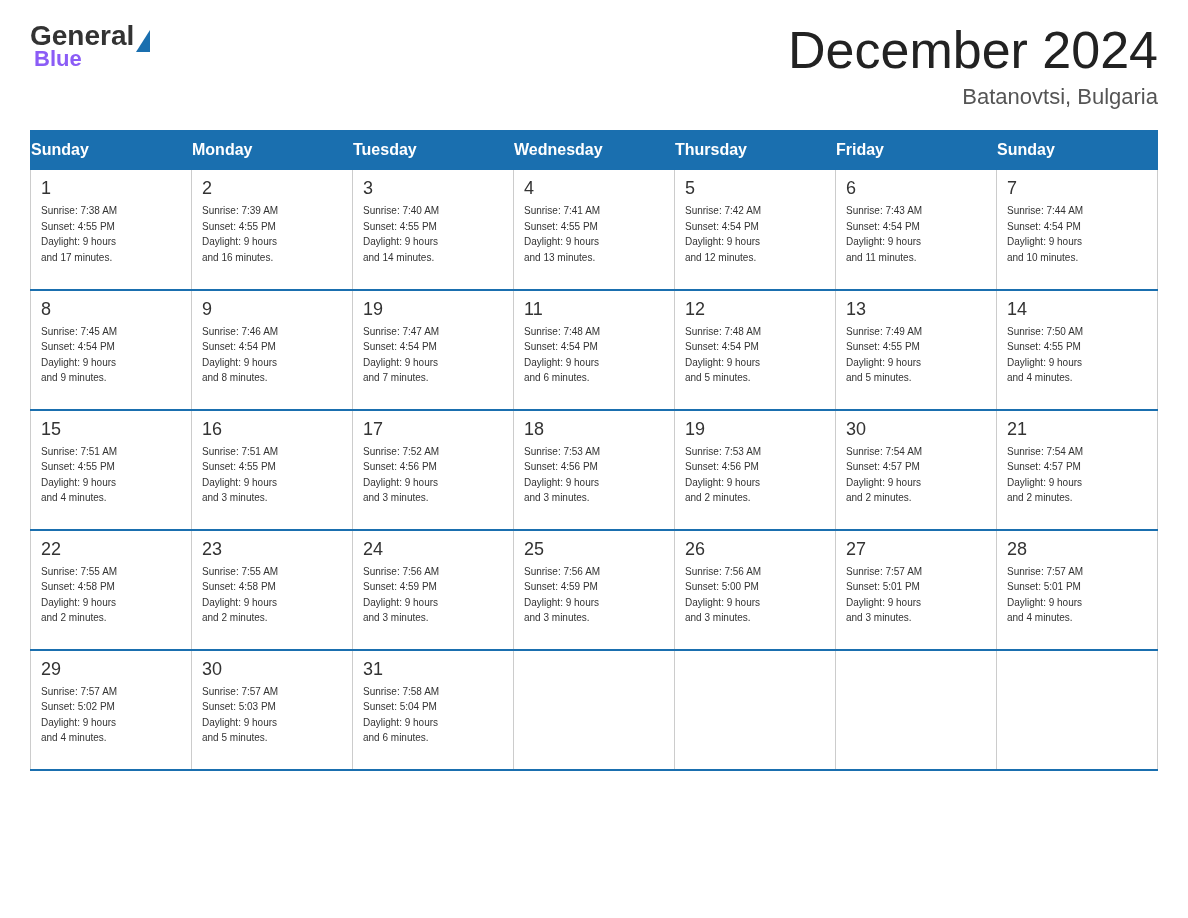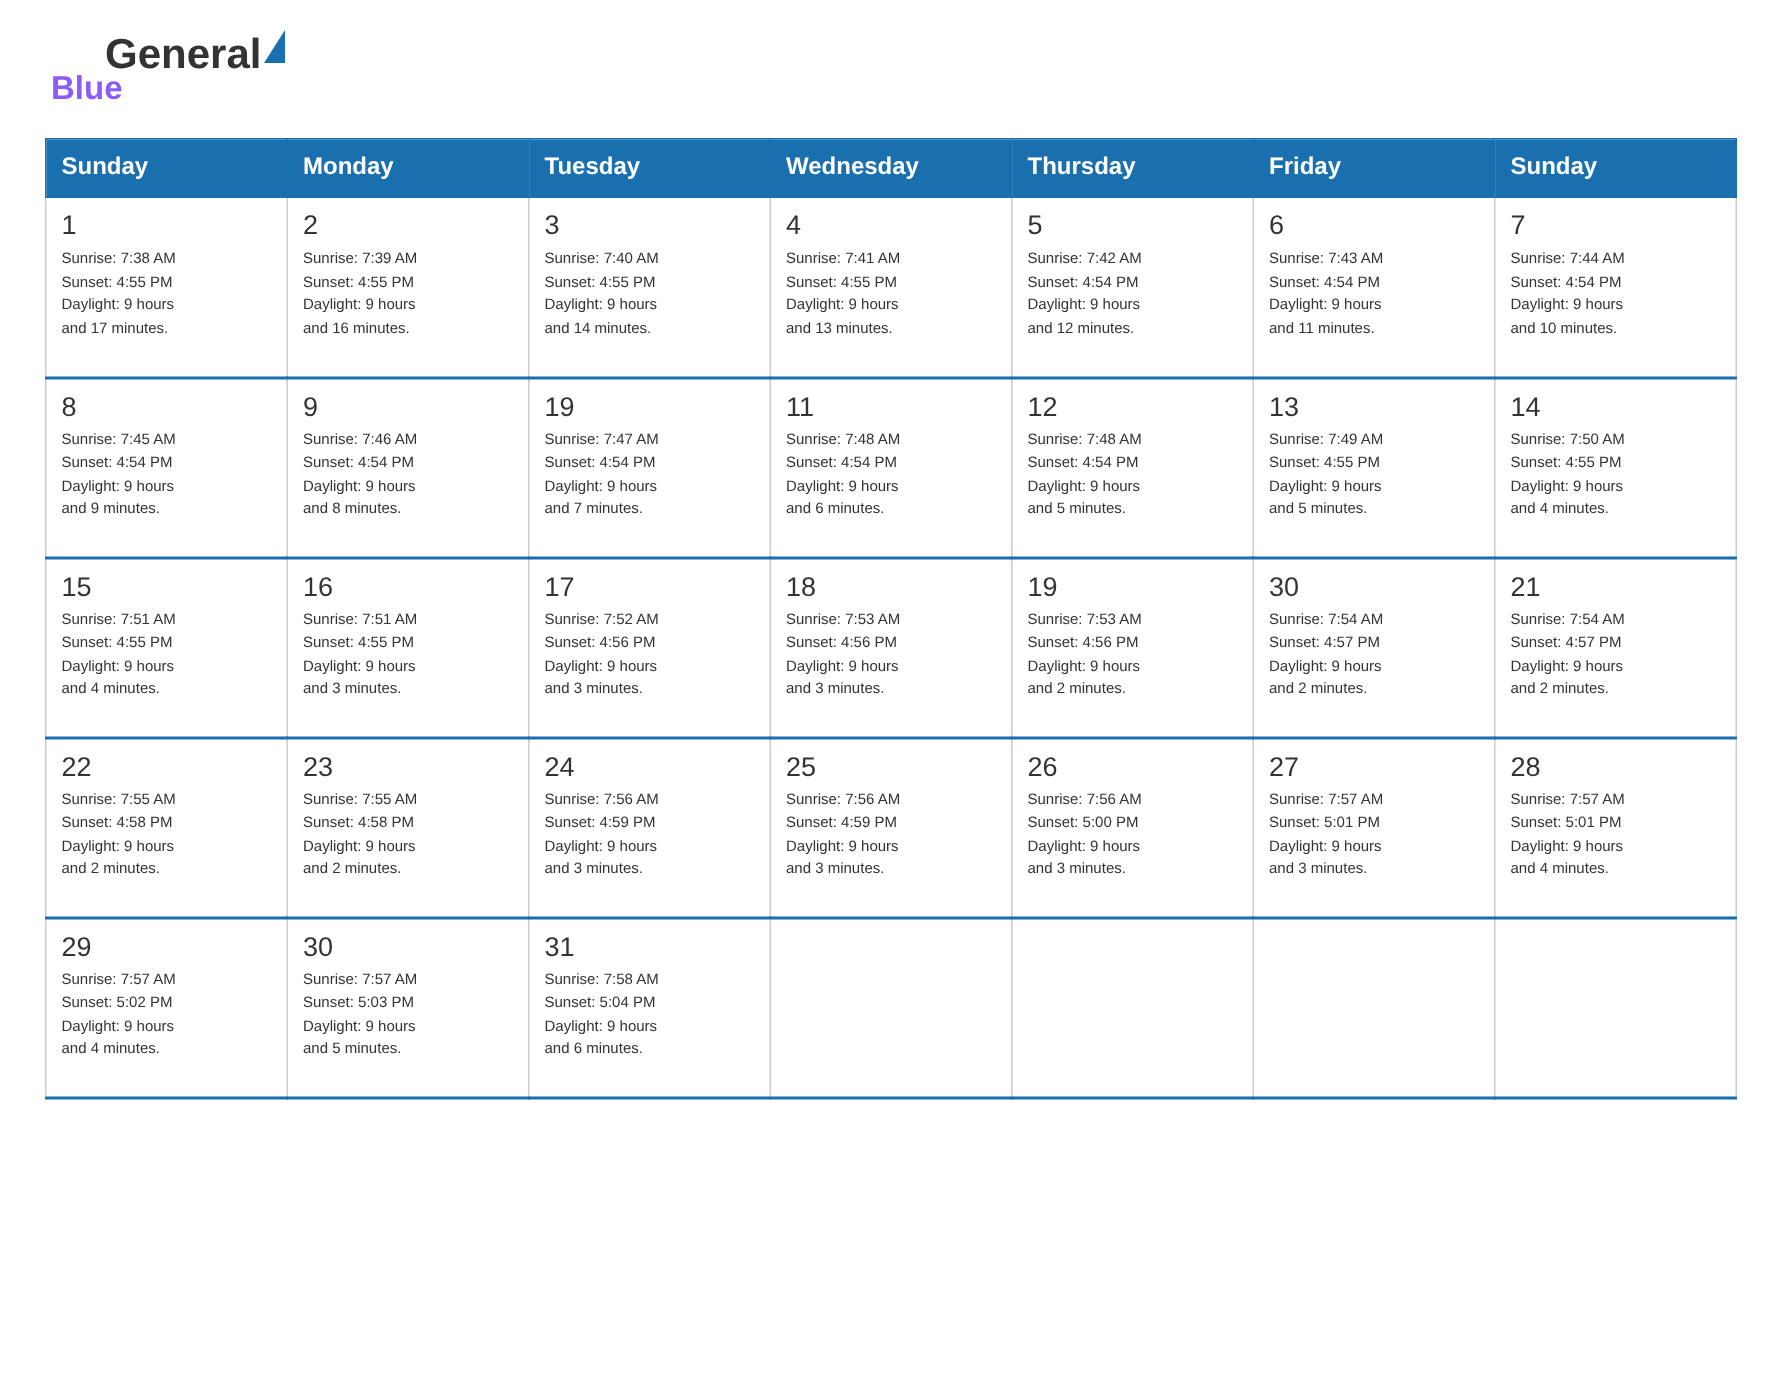--- a/index.html
+++ b/index.html
@@ -16,25 +16,24 @@
       align-items: flex-start;
       margin-bottom: 20px;
     }
     .logo {
       display: flex;
       flex-direction: column;
       align-items: flex-start;
     }
     .logo-text {
       display: flex;
-      align-items: flex-start;
+      align-items: flex-end;
       font-size: 28px;
       font-weight: bold;
       color: #333;
-      margin-left: 40px;
     }
     .logo-general { color: #333; }
     .logo-triangle {
       width: 0; height: 0;
       border-left: 14px solid transparent;
       border-right: 0px solid transparent;
       border-bottom: 22px solid #1a6faf;
       display: inline-block;
       margin: 0 2px;
     }
@@ -59,21 +58,21 @@
       margin-top: 4px;
     }
     table {
       width: 100%;
       border-collapse: collapse;
       table-layout: fixed;
     }
     thead tr th {
       background-color: #1a6faf;
       color: #fff;
-      padding: 10px 10px;
+      padding: 10px 0;
       font-size: 16px;
       font-weight: bold;
       text-align: left;
       border: 1px solid #1a6faf;
     }
     tbody tr td {
       border: 1px solid #ccc;
       vertical-align: top;
       padding: 8px 10px;
       font-size: 13.5px;
@@ -103,20 +102,24 @@
 <body>
 
 <div class="header">
   <div class="logo">
     <div class="logo-text">
       <span class="logo-general">General</span>
       <span class="logo-triangle"></span>
     </div>
     <div class="logo-line2">Blue</div>
   </div>
+  <div class="title-block">
+    <div class="month-title">December 2024</div>
+    <div class="location">Batanovtsi, Bulgaria</div>
+  </div>
 </div>
 
 <table>
   <thead>
     <tr>
 
     <th>Sunday</th>
         <th>Monday</th>
         <th>Tuesday</th>
         <th>Wednesday</th>

